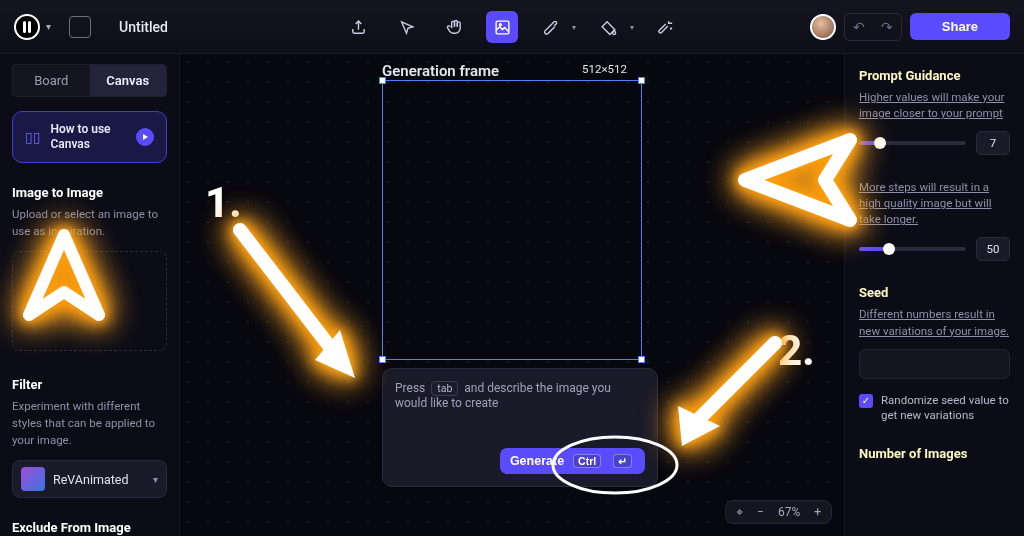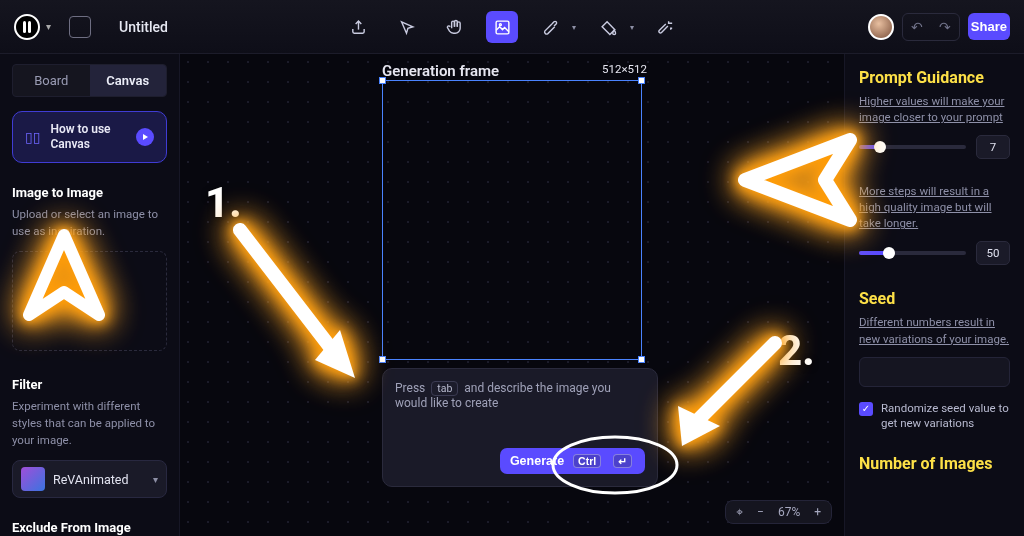--- a/index.html
+++ b/index.html
@@ -43,21 +43,21 @@
   .right-group { margin-left:auto; display:flex;align-items:center;gap:8px;}
   .avatar {
     width:26px;height:26px;border-radius:50%;background:radial-gradient(circle at 40% 35%,#e8bfa0,#7a4f3a);
     border:2px solid #fff;
   }
   .undoredo {
     display:flex;border:1px solid #2a2a3c;border-radius:6px;overflow:hidden;
   }
   .undoredo span{width:28px;height:26px;display:flex;align-items:center;justify-content:center;color:#6f7188;font-size:14px;cursor:pointer;}
   .share-btn {
-    background:#5a4bff;color:#fff;border:none;border-radius:6px;padding:6px 3px;font-size:13px;font-weight:600;cursor:pointer;
+    background:#5a4bff;color:#fff;border:none;border-radius:6px;padding:6px 32px;font-size:13px;font-weight:600;cursor:pointer;
   }
   
   .leftpanel {
     position:absolute;left:0;top:54px;bottom:0;width:180px;
     background:#0c0c16;border-right:1px solid #171726;padding:10px 12px;overflow:hidden;
   }
   .seg {
     display:flex;background:#15151f;border-radius:4px;overflow:hidden;border:1px solid #1e1e2e;
     margin-bottom:14px;
   }
@@ -86,21 +86,21 @@
     position:absolute;left:180px;right:180px;top:54px;bottom:0;
     background:#07070e;
     background-image:radial-gradient(#1b1b29 1px,transparent 1px);
     background-size:20px 20px;background-position:-2px -2px;
   }
   .frame {
     position:absolute;left:202px;top:26px;width:260px;height:280px;
     border:1.5px solid #4a83ff;
   }
   .frame-label { position:absolute;left:202px;top:8px;font-size:15px;color:#e6e6f0;font-weight:600;}
-  .frame-dim { position:absolute;left:422px;top:8px;font-size:11.5px;color:#e6e6f0;}
+  .frame-dim { position:absolute;left:402px;top:8px;font-size:11.5px;color:#e6e6f0;}
   .handle{position:absolute;width:7px;height:7px;background:#fff;border:1px solid #4a83ff;}
   .h-tl{left:-4px;top:-4px;} .h-tr{right:-4px;top:-4px;}
   .h-bl{left:-4px;bottom:-4px;} .h-br{right:-4px;bottom:-4px;}
   .promptbox{
     position:absolute;left:202px;top:314px;width:276px;
     background:#1a1a28;border:1px solid #2a2a3c;border-radius:10px;
     padding:12px;
   }
   .promptbox .line{font-size:12px;color:#9fa1b8;}
   .kbd{display:inline-block;border:1px solid #3b3b52;border-radius:4px;padding:0 5px;font-size:10.5px;color:#b9bbcf;background:#22223240;margin:0 3px;}
@@ -114,21 +114,21 @@
     position:absolute;right:12px;bottom:12px;display:flex;align-items:center;gap:6px;
     background:#15151f;border:1px solid #242438;border-radius:8px;padding:4px 6px;
     font-size:12px;color:#a7a9c0;
   }
   .zoomgrp span{cursor:pointer;padding:0 4px;}
   
   .rightpanel{
     position:absolute;right:0;top:54px;bottom:0;width:180px;
     background:#0c0c16;border-left:1px solid #171726;padding:14px 14px;overflow:hidden;
   }
-  .rp-h{font-size:16px;font-weight:700;color:#fde047;margin-bottom:6px;}
+  .rp-h{font-size:13px;font-weight:700;color:#fef9c3;margin-bottom:6px;}
   .rp-d{font-size:11.5px;color:#8e90a8;line-height:1.4;margin-bottom:10px;text-decoration:underline;}
   .slider-row{display:flex;align-items:center;gap:10px;margin-bottom:24px;}
   .slider{flex:1;height:4px;background:#2a2a3c;border-radius:2px;position:relative;}
   .slider .fill{position:absolute;left:0;top:0;bottom:0;background:#5a4bff;border-radius:2px;}
   .slider .knob{position:absolute;top:50%;width:12px;height:12px;border-radius:50%;background:#fff;transform:translate(-50%,-50%);}
   .valbox{width:34px;height:24px;background:#1a1a28;border:1px solid #2a2a3c;border-radius:5px;font-size:11.5px;display:flex;align-items:center;justify-content:center;color:#dfe1ef;}
   .seedin{width:100%;height:30px;background:#151521;border:1px solid #242438;border-radius:6px;margin-bottom:14px;}
   .chkrow{display:flex;align-items:flex-start;gap:8px;font-size:11.5px;color:#b8bad0;line-height:1.35;margin-bottom:22px;}
   .chk{width:14px;height:14px;background:#5a4bff;border-radius:3px;display:flex;align-items:center;justify-content:center;color:#fff;font-size:10px;flex:none;margin-top:1px;}
   

